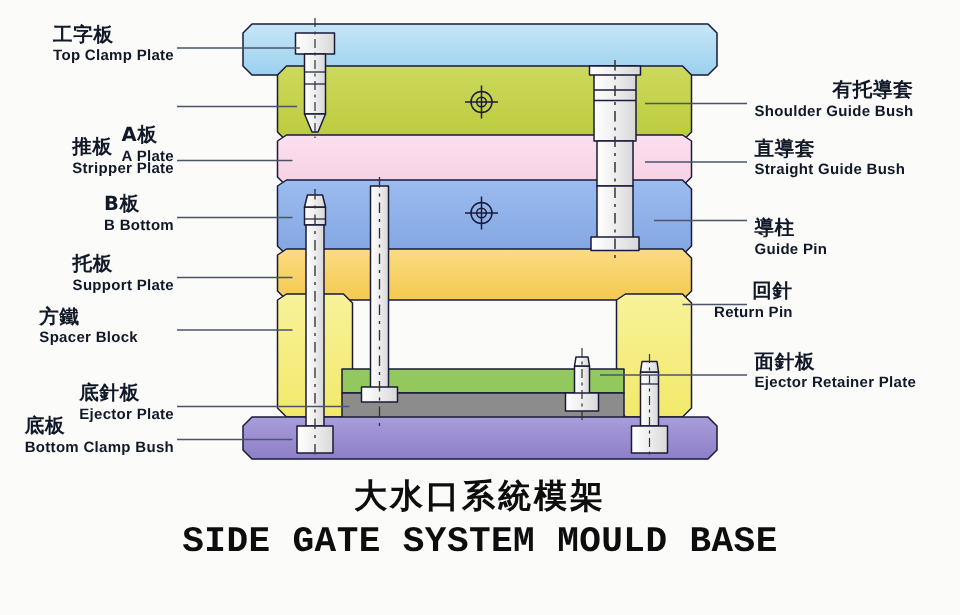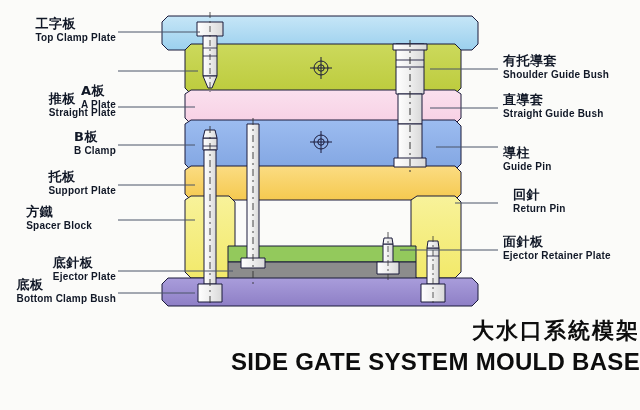--- a/index.html
+++ b/index.html
@@ -14,23 +14,23 @@
   svg#diagram{position:absolute;left:0;top:0;width:640px;height:410px;}
 
   
   .lbl{position:absolute;font-weight:bold;color:#111827;line-height:1.12;white-space:nowrap;}
   .lbl .cn{font-size:13px;letter-spacing:.5px;font-family:"DejaVu Sans", sans-serif;font-weight:bold;}
   .lbl .en{font-size:10px;font-family:Liberation Sans, sans-serif;font-weight:bold;letter-spacing:.2px;}
   .lbl.left{text-align:left;}
   .lbl.right{text-align:left;}
 
   
-  .title-wrap{position:absolute;left:0;width:640px;text-align:right;}
+  .title-wrap{position:absolute;left:0;width:640px;text-align:center;}
   .title-cn{font-family:"DejaVu Sans", sans-serif;font-weight:bold;font-size:22px;letter-spacing:2px;color:#0d0d0d;}
-  .title-en{font-family:Liberation Sans, sans-serif;font-weight:bold;font-size:24px;letter-spacing:.3px;color:#0d0d0d;}
+  .title-en{font-family:Liberation Mono, monospace;font-weight:bold;font-size:24px;letter-spacing:.3px;color:#0d0d0d;}
 </style>
 </head>
 <body style="background: rgb(251, 251, 249);">
 
 <div id="stage">
 
   <svg id="diagram" viewBox="0 0 640 410">
     <defs>
       <linearGradient id="gTop" x1="0" y1="0" x2="0" y2="1">
         <stop offset="0" stop-color="#c6e6f7"></stop>
@@ -166,56 +166,56 @@
   <div class="lbl left" style="right:524px;top:17px;">
     <div class="cn">工字板</div>
     <div class="en">Top Clamp Plate</div>
   </div>
   <div class="lbl left" style="right:524px;top:56px;margin-top:28px;">
     <div class="cn">A板</div>
     <div class="en">A Plate</div>
   </div>
   <div class="lbl left" style="right:524px;top:92px;">
     <div class="cn">推板</div>
-    <div class="en">Straight Plate</div>
+    <div class="en">Stripper Plate</div>
   </div>
   <div class="lbl left" style="right:524px;top:130px;">
     <div class="cn">B板</div>
-    <div class="en">B Clamp</div>
+    <div class="en">B Bottom</div>
   </div>
   <div class="lbl left" style="right:524px;top:170px;">
     <div class="cn">托板</div>
     <div class="en">Support Plate</div>
   </div>
   <div class="lbl left" style="right:548px;top:205px;">
     <div class="cn">方鐵</div>
     <div class="en">Spacer Block</div>
   </div>
   <div class="lbl left" style="right:524px;top:256px;">
     <div class="cn">底針板</div>
     <div class="en">Ejector Plate</div>
   </div>
   <div class="lbl left" style="right:524px;top:278px;">
     <div class="cn">底板</div>
     <div class="en">Bottom Clamp Bush</div>
   </div>
 
-  <div class="lbl right" style="left:503px;top:54px;">
+  <div class="lbl right" style="left:503px;top:54px;text-align:right;">
     <div class="cn">有托導套</div>
     <div class="en">Shoulder Guide Bush</div>
   </div>
   <div class="lbl right" style="left:503px;top:93px;">
     <div class="cn">直導套</div>
     <div class="en">Straight Guide Bush</div>
   </div>
   <div class="lbl right" style="left:503px;top:132px;margin-top:14px;">
     <div class="cn">導柱</div>
     <div class="en">Guide Pin</div>
   </div>
-  <div class="lbl right" style="left:513px;top:188px;">
+  <div class="lbl right" style="left:476px;top:188px;text-align:right;">
     <div class="cn">回針</div>
     <div class="en">Return Pin</div>
   </div>
   <div class="lbl right" style="left:503px;top:235px;">
     <div class="cn">面針板</div>
     <div class="en">Ejector Retainer Plate</div>
   </div>
 
   <div class="title-wrap" style="top:316px;">
     <div class="title-cn">大水口系統模架</div>

